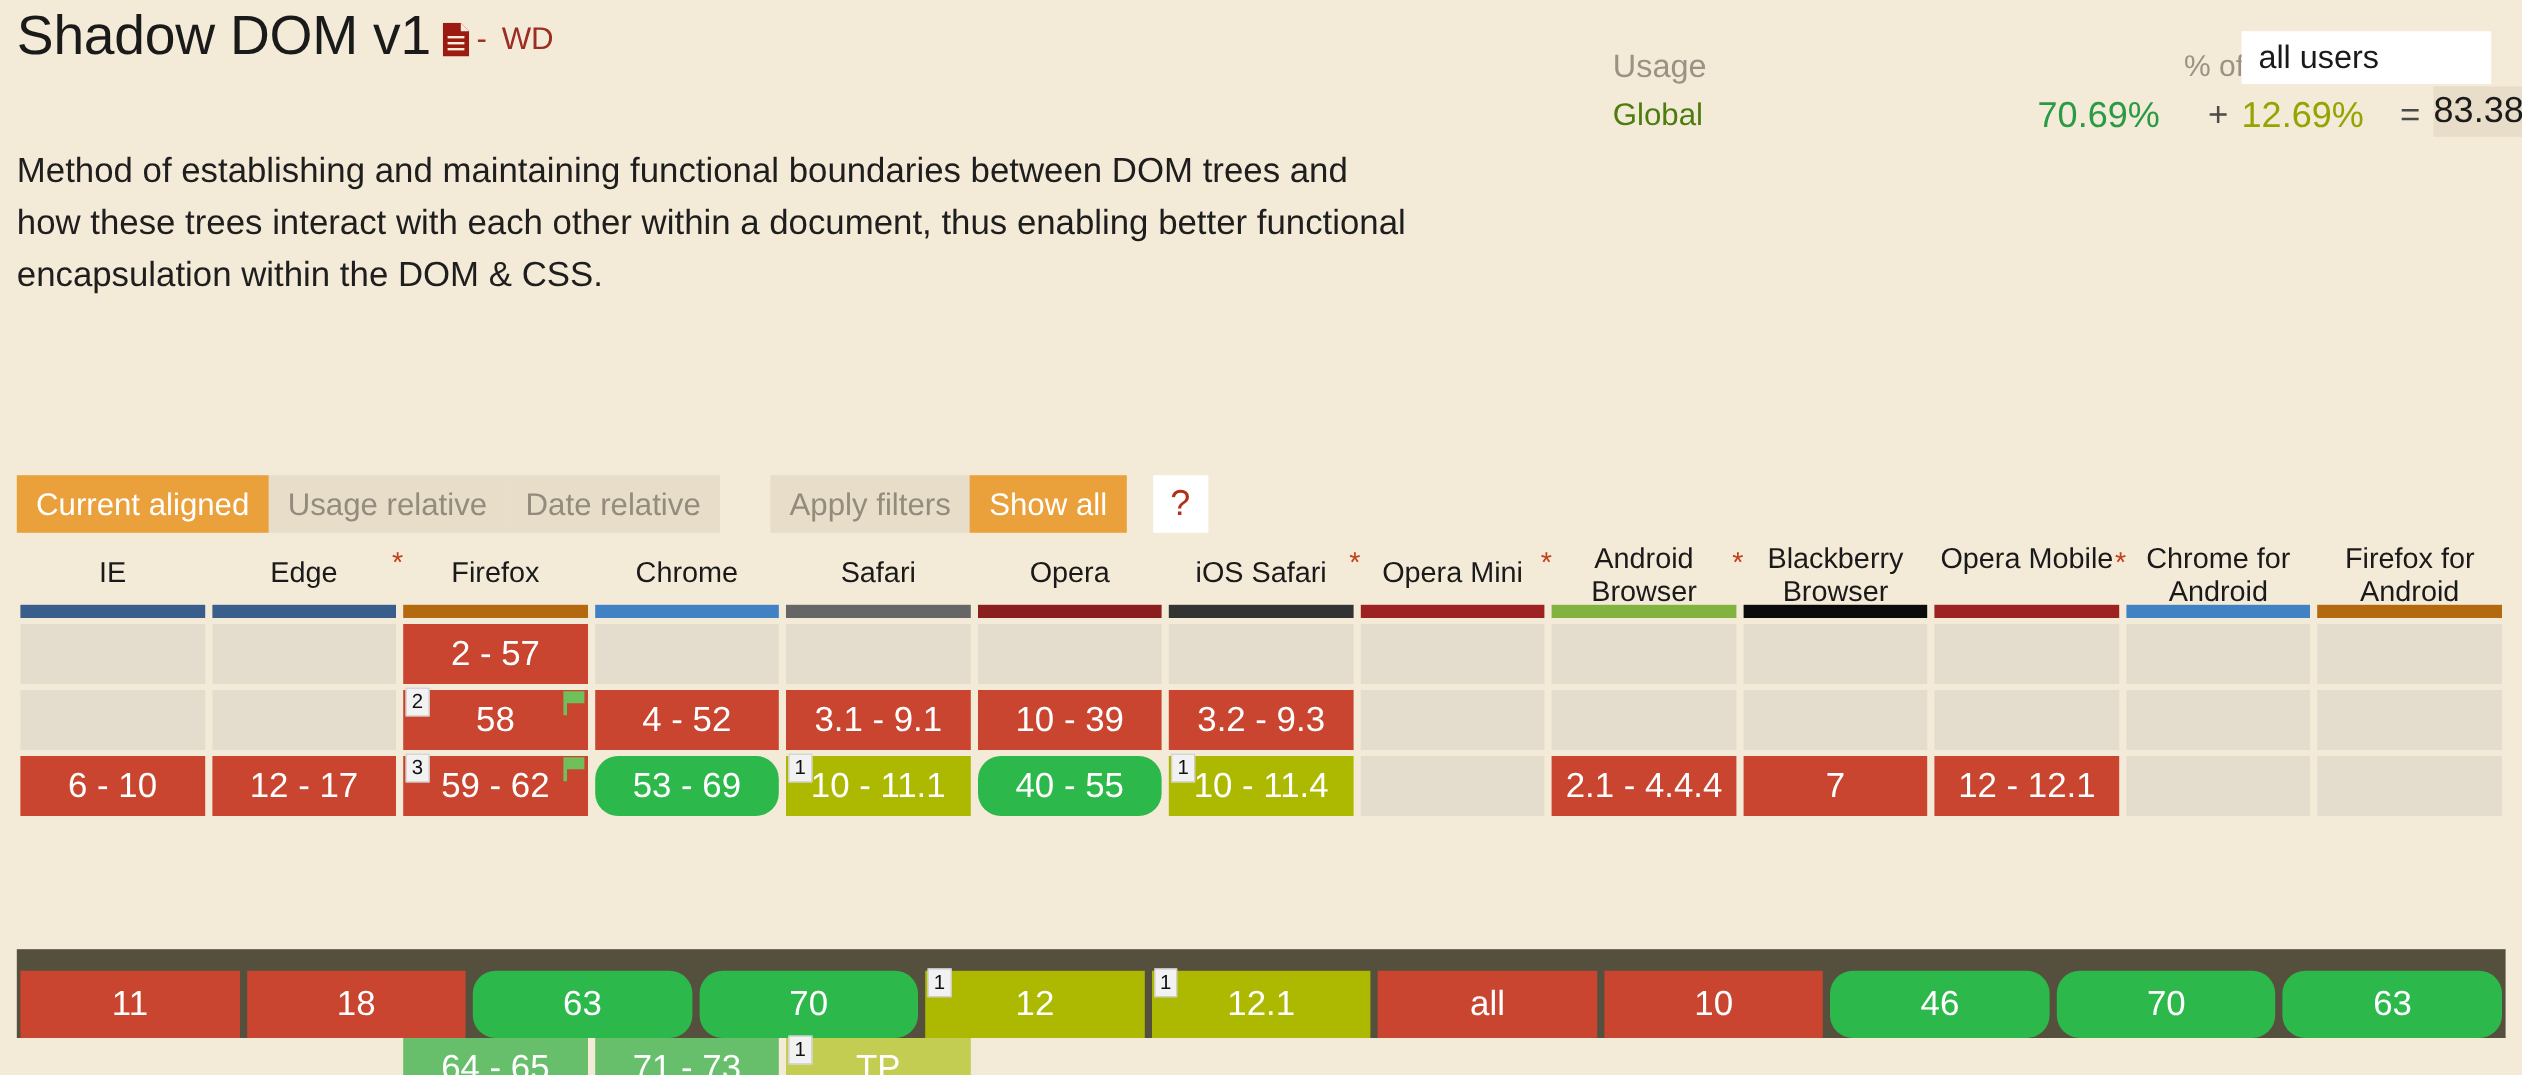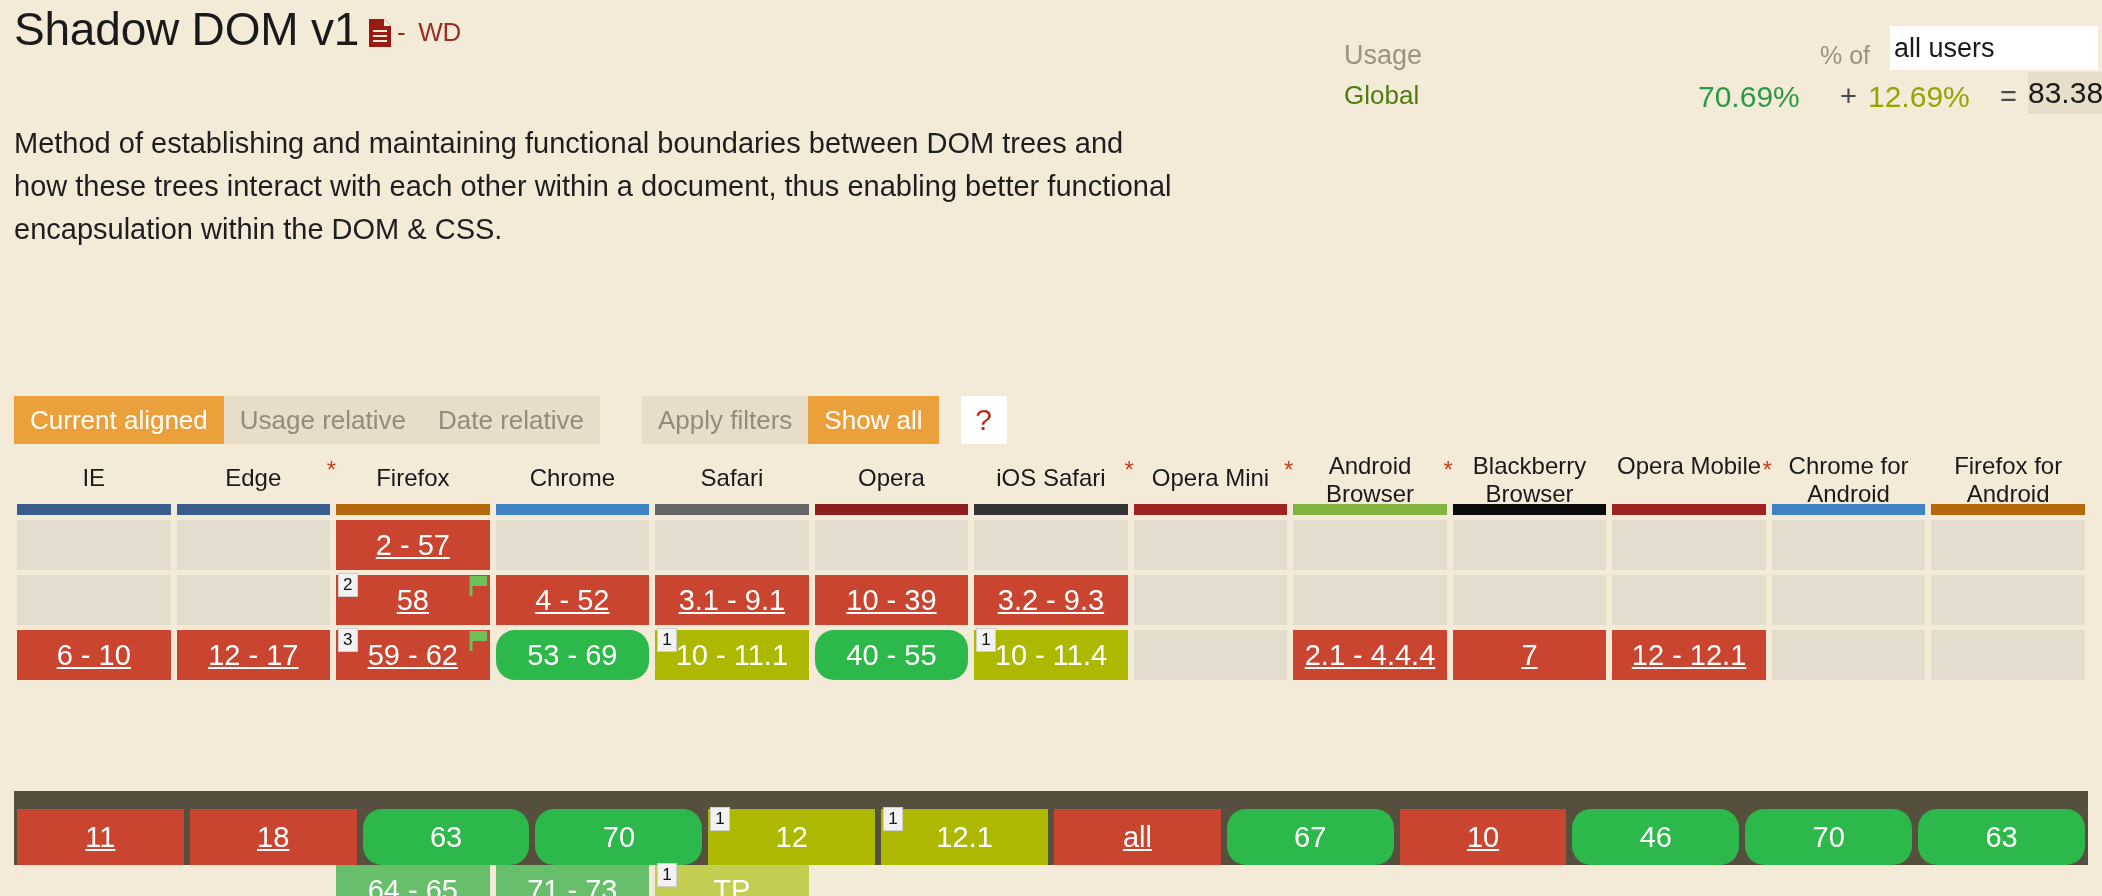--- a/index.html
+++ b/index.html
@@ -31,23 +31,23 @@
     font-size:29px;line-height:1.48;color:#1e1e1e;font-weight:400;
   }
 
   
   .usage{position:absolute;right:22px;top:18px;width:880px;height:92px;}
   .usage-label{
     position:absolute;left:144px;top:22px;font-size:27px;color:#9a9284;
   }
   .pct-of{position:absolute;left:620px;top:23px;font-size:25px;color:#9a9284;}
   .select-box{
-    position:absolute;left:690px;top:8px;width:208px;height:44px;
+    position:absolute;left:668px;top:8px;width:208px;height:44px;
     background:#ffffff;border:none;font-size:27px;color:#1a1a1a;
-    padding-left:4px;line-height:44px;box-sizing:border-box;
+    padding-left:14px;line-height:44px;box-sizing:border-box;
   }
   .usage-row-label{position:absolute;left:144px;top:62px;font-size:26px;color:#4d7c0f;}
   .u-full{position:absolute;left:498px;top:62px;font-size:30px;color:#2a9b45;}
   .u-plus{position:absolute;left:640px;top:62px;font-size:29px;color:#4a4a4a;}
   .u-partial{position:absolute;left:668px;top:62px;font-size:30px;color:#97a300;}
   .u-eq{position:absolute;left:800px;top:62px;font-size:29px;color:#4a4a4a;}
   .u-total{
     position:absolute;left:828px;top:54px;width:112px;height:42px;
     background:#e8ddc8;font-size:30px;color:#1b1b1b;text-align:right;
     padding-right:12px;line-height:42px;box-sizing:border-box;
@@ -88,21 +88,21 @@
   .cbar{height:11px;margin-bottom:5px;}
 
   .stack{display:flex;flex-direction:column;}
   .cell{
     height:50px;margin-bottom:5px;
     display:flex;align-items:center;justify-content:center;
     font-size:29px;color:#ffffff;position:relative;box-sizing:border-box;
     white-space:nowrap;
   }
   .cell.n{background:#e4ddcd;}          
-  .cell.u{background:#c9452f;text-decoration:underline;}          
+  .cell.u{background:#c9452f;}          
   .cell.y{background:#2cb84a;border-radius:19px;}          
   .cell.a{background:#adb900;}          
   .cell.yf{background:#67bf6b;}         
   .cell.af{background:#c3cd51;}
 
   .badge{
     position:absolute;left:2px;top:-2px;
     background:#f2f2f2;color:#111;border:1px solid #cfcfcf;
     font-size:17px;line-height:1;padding:2px 4px 3px 4px;
     box-sizing:border-box;min-width:18px;text-align:center;
@@ -485,25 +485,20 @@
                 <span class="badge">1</span>
                 <span>12.1</span>
               </div>
             </div>
             <div class="col">
               <div class="cell u">
                 <span>all</span>
               </div>
             </div>
             <div class="col">
-              <div class="cell y">
-                <span>67</span>
-              </div>
-            </div>
-            <div class="col">
               <div class="cell u">
                 <span>10</span>
               </div>
             </div>
             <div class="col">
               <div class="cell y">
                 <span>46</span>
               </div>
             </div>
             <div class="col">

